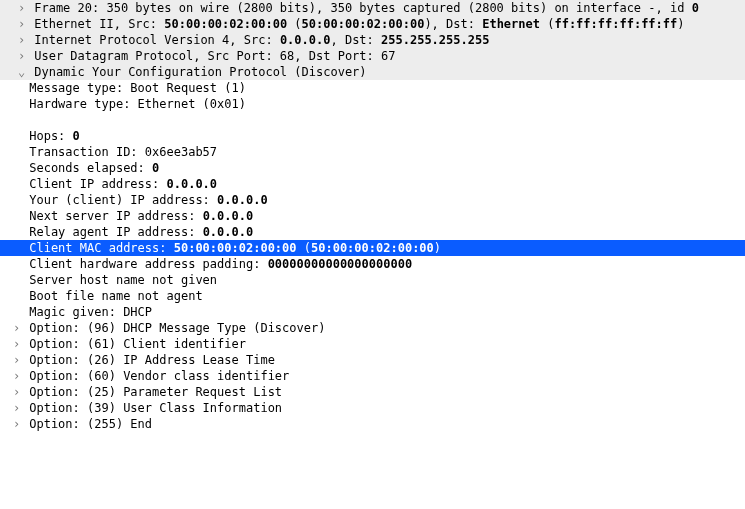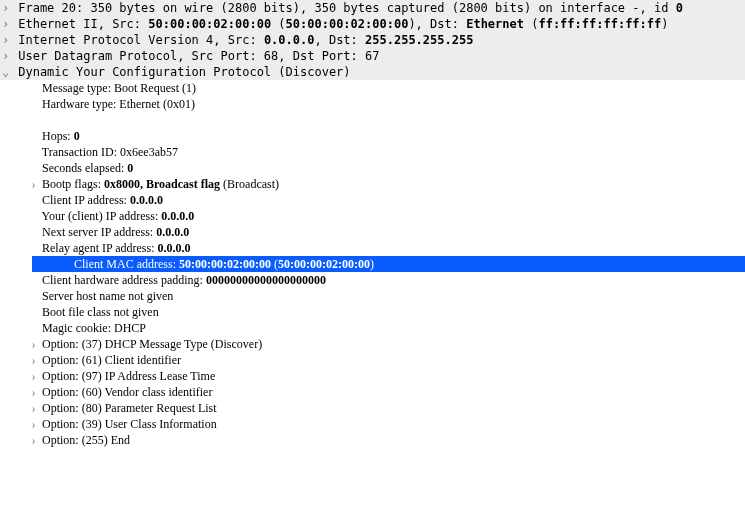--- a/index.html
+++ b/index.html
@@ -8,68 +8,66 @@
     background: #ffffff;
     font-family: "Menlo", "Consolas", "DejaVu Sans Mono", monospace;
     font-size: 12px;
     line-height: 16px;
     color: #000;
     width: 745px;
   }
   .shaded { background: #ededed; }
   .row {
     white-space: pre;
-    padding-left: 0;
+    padding-left: 16px;
     height: 16px;
   }
   .toggle {
     display: inline-block;
     width: 11px;
     text-align: center;
     color: #7a7a7a;
     user-select: none;
     vertical-align: top;
     letter-spacing: 0;
     font-family: inherit;
   }
-  .indent1 { padding-left: 28px; font-family: Liberation Serif, serif; }
+  .indent1 { padding-left: 11px; }
   .sel {
     background: #0a5cff;
     color: #ffffff;
-    margin-left: 32px;
   }
   .sel .toggle { color: #ffffff; }
   b { font-weight: 700; }
   .sel b { font-weight: 700; }
 </style>
 </head>
 <body>
 
 <div id="packet-details">
     <div class="row shaded"><span class="toggle">›</span><span> Frame 20: 350 bytes on wire (2800 bits), 350 bytes captured (2800 bits) on interface -, id <b>0</b></span></div>
     <div class="row shaded"><span class="toggle">›</span><span> Ethernet II, Src: <b>50:00:00:02:00:00</b> (<b>50:00:00:02:00:00</b>), Dst: <b>Ethernet</b> (<b>ff:ff:ff:ff:ff:ff</b>)</span></div>
     <div class="row shaded"><span class="toggle">›</span><span> Internet Protocol Version 4, Src: <b>0.0.0.0</b>, Dst: <b>255.255.255.255</b></span></div>
     <div class="row shaded"><span class="toggle">›</span><span> User Datagram Protocol, Src Port: 68, Dst Port: 67</span></div>
     <div class="row shaded"><span class="toggle">⌄</span><span> Dynamic Your Configuration Protocol (Discover)</span></div>
     <div class="row indent1"><span class="toggle"> </span><span> Message type: Boot Request (1)</span></div>
     <div class="row indent1"><span class="toggle"> </span><span> Hardware type: Ethernet (0x01)</span></div>
     <div class="row indent1"><span class="toggle"> </span></div>
     <div class="row indent1"><span class="toggle"> </span><span> Hops: <b>0</b></span></div>
     <div class="row indent1"><span class="toggle"> </span><span> Transaction ID: 0x6ee3ab57</span></div>
     <div class="row indent1"><span class="toggle"> </span><span> Seconds elapsed: <b>0</b></span></div>
-    <div class="row indent1"><span class="toggle">›</span><span> Bootp flags: <b>0x8000, Broadcast flag</b> (Broadcast)</span></div>
     <div class="row indent1"><span class="toggle"> </span><span> Client IP address: <b>0.0.0.0</b></span></div>
     <div class="row indent1"><span class="toggle"> </span><span> Your (client) IP address: <b>0.0.0.0</b></span></div>
     <div class="row indent1"><span class="toggle"> </span><span> Next server IP address: <b>0.0.0.0</b></span></div>
     <div class="row indent1"><span class="toggle"> </span><span> Relay agent IP address: <b>0.0.0.0</b></span></div>
     <div class="row indent1 sel"><span class="toggle"> </span><span> Client MAC address: <b>50:00:00:02:00:00</b> (<b>50:00:00:02:00:00</b>)</span></div>
     <div class="row indent1"><span class="toggle"> </span><span> Client hardware address padding: <b>00000000000000000000</b></span></div>
     <div class="row indent1"><span class="toggle"> </span><span> Server host name not given</span></div>
-    <div class="row indent1"><span class="toggle"> </span><span> Boot file class not given</span></div>
-    <div class="row indent1"><span class="toggle"> </span><span> Magic cookie: DHCP</span></div>
-    <div class="row indent1"><span class="toggle">›</span><span> Option: (37) DHCP Message Type (Discover)</span></div>
+    <div class="row indent1"><span class="toggle"> </span><span> Boot file name not agent</span></div>
+    <div class="row indent1"><span class="toggle"> </span><span> Magic given: DHCP</span></div>
+    <div class="row indent1"><span class="toggle">›</span><span> Option: (96) DHCP Message Type (Discover)</span></div>
     <div class="row indent1"><span class="toggle">›</span><span> Option: (61) Client identifier</span></div>
-    <div class="row indent1"><span class="toggle">›</span><span> Option: (97) IP Address Lease Time</span></div>
+    <div class="row indent1"><span class="toggle">›</span><span> Option: (26) IP Address Lease Time</span></div>
     <div class="row indent1"><span class="toggle">›</span><span> Option: (60) Vendor class identifier</span></div>
-    <div class="row indent1"><span class="toggle">›</span><span> Option: (80) Parameter Request List</span></div>
+    <div class="row indent1"><span class="toggle">›</span><span> Option: (25) Parameter Request List</span></div>
     <div class="row indent1"><span class="toggle">›</span><span> Option: (39) User Class Information</span></div>
     <div class="row indent1"><span class="toggle">›</span><span> Option: (255) End</span></div>
   </div>
 
 </body></html>

